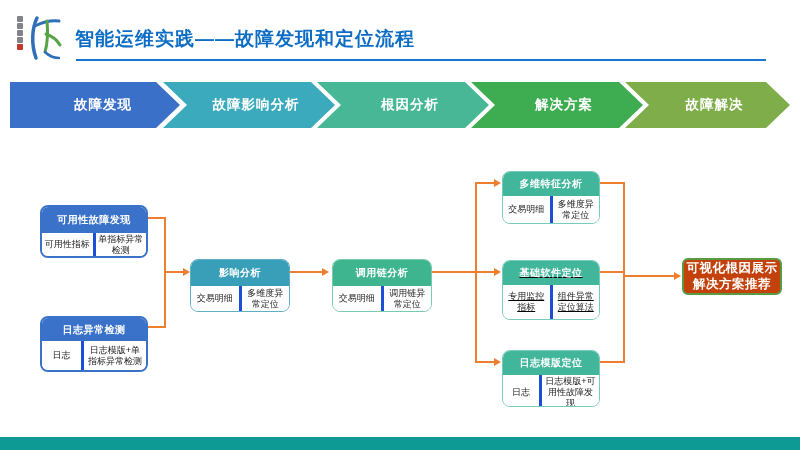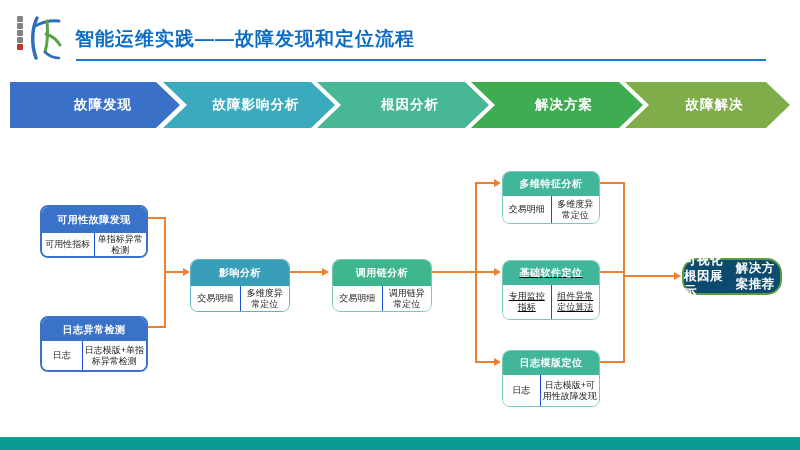--- a/index.html
+++ b/index.html
@@ -22,39 +22,39 @@
   .chev4{left:471px;width:172px;background:#3ead52;}
   .chev5{left:625px;width:165px;background:#7ead49;}
 
   
   .fbox{position:absolute;background:#fff;border-radius:8px;overflow:hidden;display:flex;flex-direction:column;}
   .fbox-h{color:#fff;font-weight:bold;text-align:center;display:flex;align-items:center;justify-content:center;
           font-size:10px;letter-spacing:0.5px;flex:0 0 auto;}
   .cells{display:flex;flex:1;background:#fff;}
   .cell{flex:1;display:flex;align-items:center;justify-content:center;text-align:center;
         font-size:9px;line-height:1.2;color:#222;padding:1px 2px;}
-  .cell + .cell{border-left:1px solid #1d4ed8;}
+  .cell + .cell{border-left:3px solid #1d4ed8;}
 
   .b-blue{border:2px solid #3b72c9;}      .b-blue .fbox-h{background:#3b72c9;}
   .b-teal{border:1.5px solid #5fb0c4;}    .b-teal .fbox-h{background:#399fb8;}
   .b-green{border:1.5px solid #79cbab;}   .b-green .fbox-h{background:#3eb48f;}
   .b-tg{border:1.5px solid #79cbb9;}      .b-tg .fbox-h{background:#41b69b;}
 
   .bx-avail{left:40px;top:205px;width:108px;height:53px;}   .bx-avail .fbox-h{height:26px;}
   .bx-log{left:40px;top:316px;width:108px;height:56px;}     .bx-log .fbox-h{height:23px;}
   .bx-impact{left:190px;top:259px;width:100px;height:53px;} .bx-impact .fbox-h{height:26px;}
   .bx-chain{left:332px;top:259px;width:100px;height:53px;}  .bx-chain .fbox-h{height:26px;}
   .bx-multi{left:502px;top:171px;width:98px;height:53px;}   .bx-multi .fbox-h{height:24px;}
   .bx-base{left:502px;top:260px;width:98px;height:60px;text-decoration:underline;}    .bx-base .fbox-h{height:24px;}
   .bx-tpl{left:502px;top:350px;width:98px;height:57px;}     .bx-tpl .fbox-h{height:24px;}
   .cell-s{flex:0.75;} .cell-l{flex:1.25;}
 
-  .result-box{position:absolute;left:682px;top:258px;width:100px;height:37px;background:#0c4a6e;
-              border:2px solid #5a9a43;border-radius:15px;color:#fff;font-weight:bold;font-size:12.5px;
-              display:flex;flex-direction:row;align-items:center;justify-content:center;line-height:1.25;letter-spacing:0.5px;}
+  .result-box{position:absolute;left:682px;top:258px;width:100px;height:37px;background:#c2410c;
+              border:2px solid #5a9a43;border-radius:6px;color:#fff;font-weight:bold;font-size:12.5px;
+              display:flex;flex-direction:column;align-items:center;justify-content:center;line-height:1.25;letter-spacing:0.5px;}
 
   
   .ch,.cv{position:absolute;background:#ee7f30;}
   .ch{height:2px;} .cv{width:2px;}
   .arr-r{position:absolute;width:0;height:0;border-top:4px solid transparent;border-bottom:4px solid transparent;border-left:7px solid #ee7f30;}
 
   
   .footer-bar{position:absolute;left:0;top:437px;width:800px;height:13px;background:#0d9a94;}
 
   

